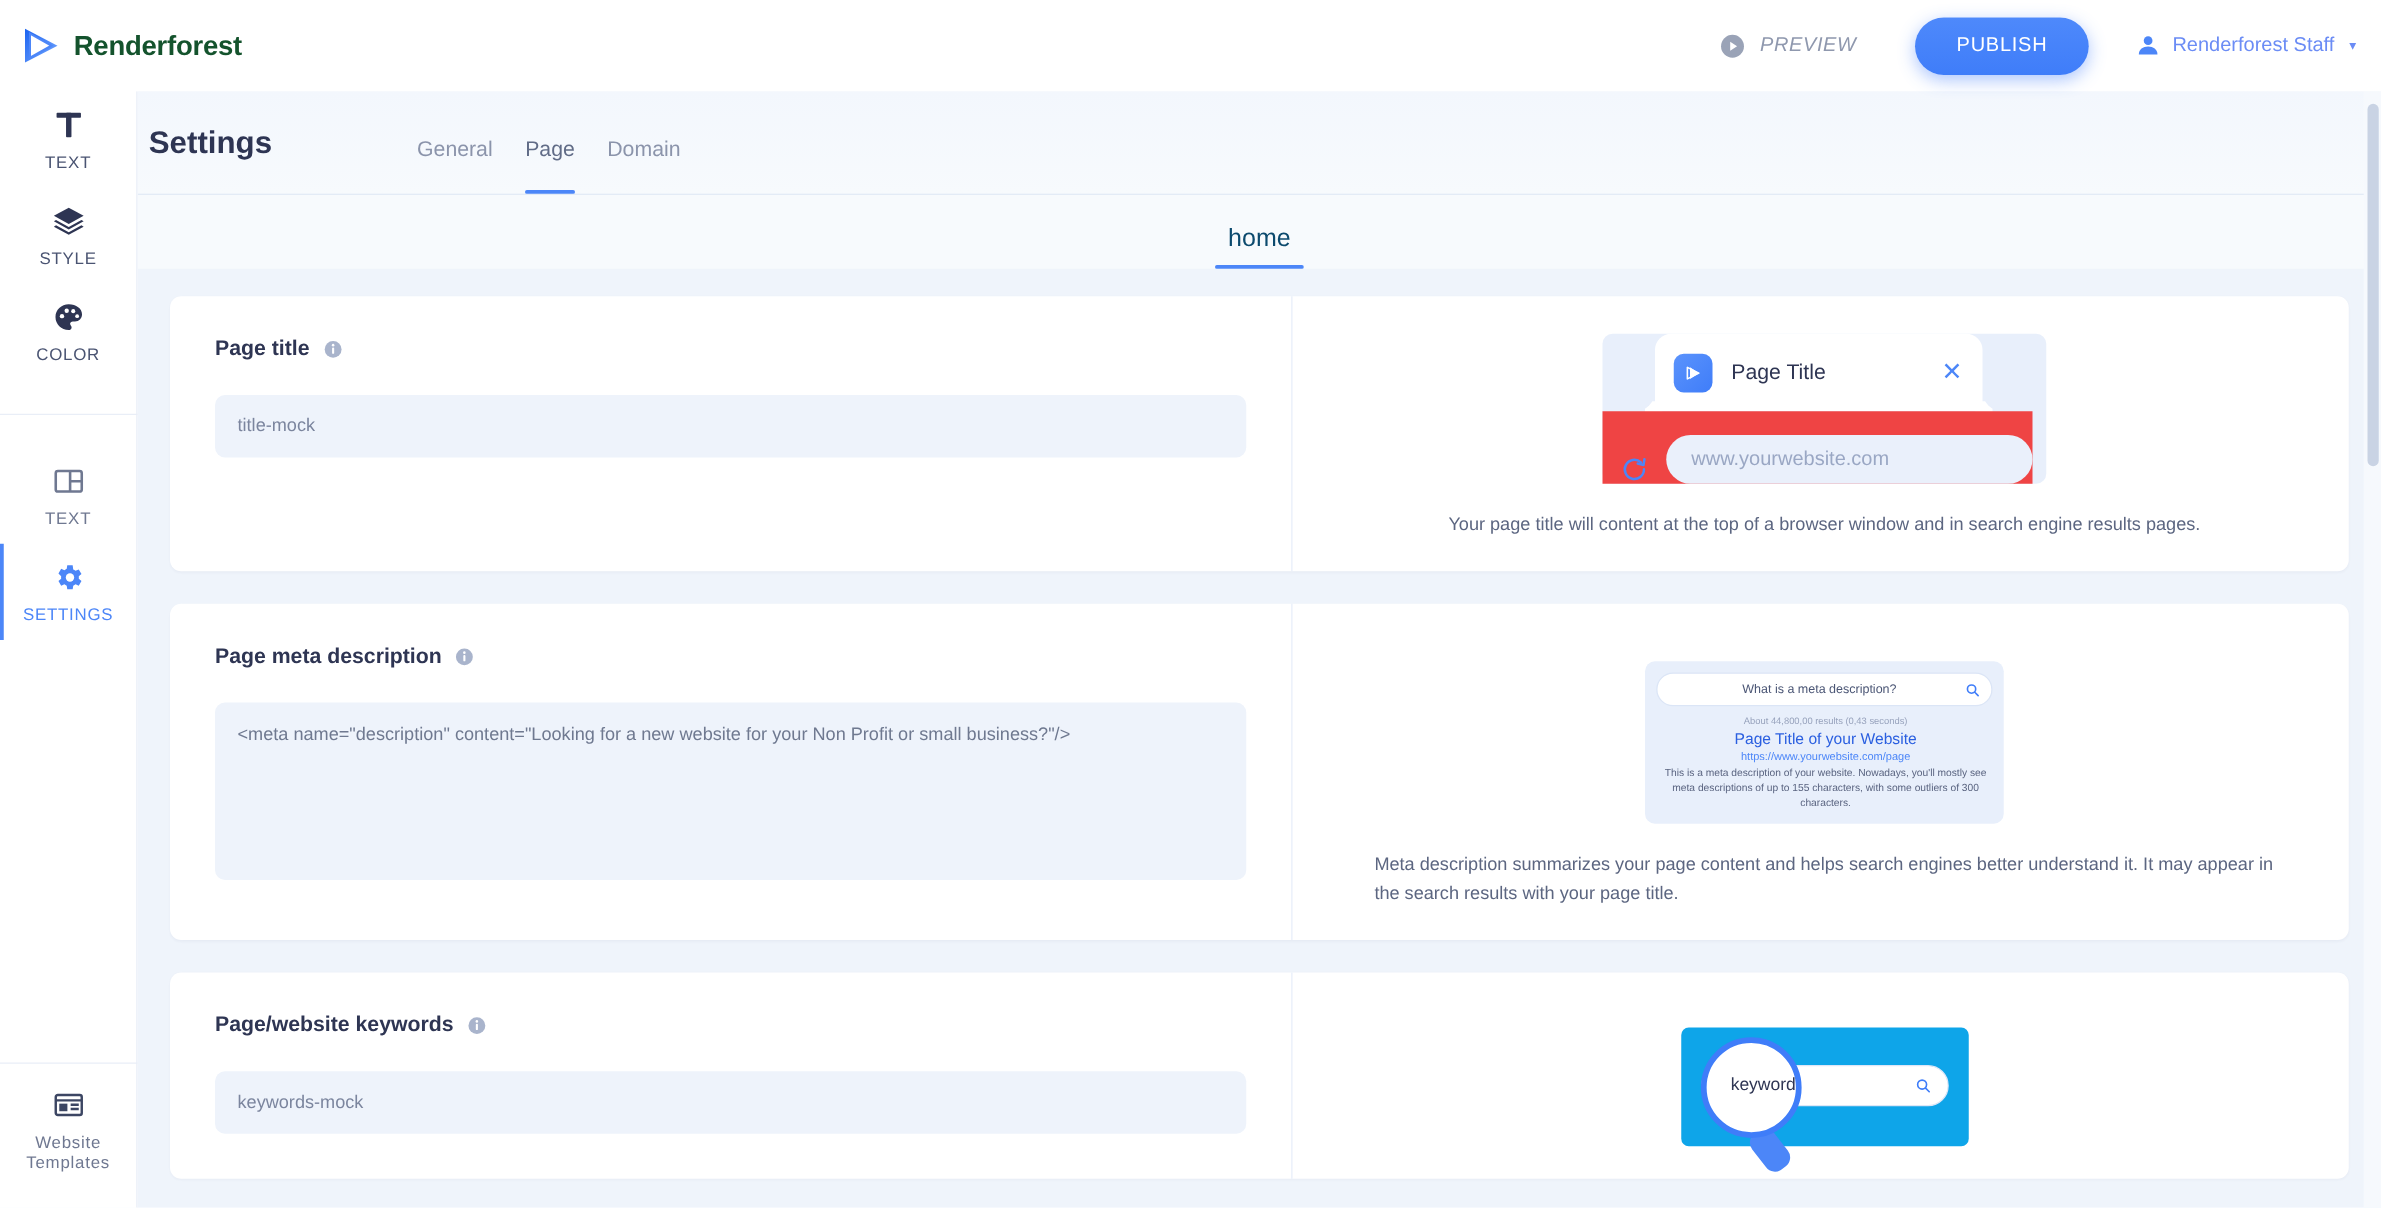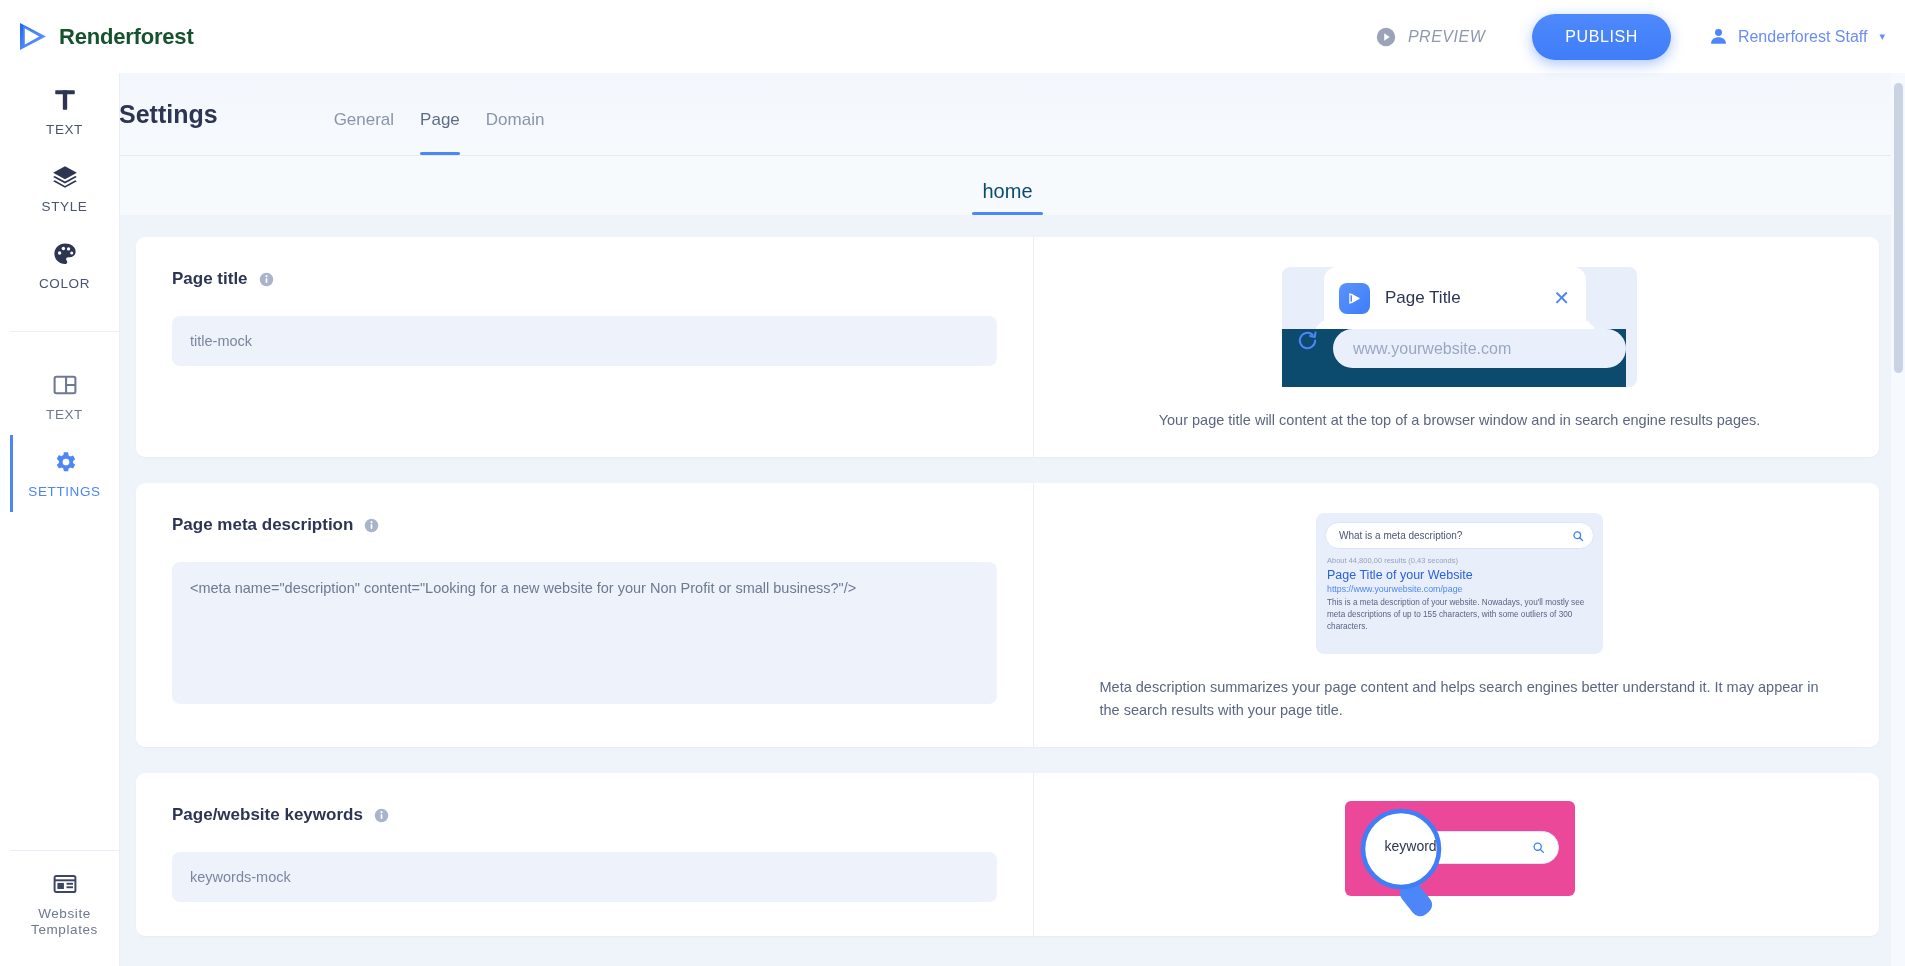--- a/index.html
+++ b/index.html
@@ -52,21 +52,20 @@
   .caret { font-size: 11px; color: #6b8cf5; margin-left: 2px; }
 
   
   .sidebar {
     position: absolute; top: 73px; left: 0;
     width: 110px; height: 893px;
     background: #ffffff;
     border-right: 1px solid #e9eef7;
     display: flex; flex-direction: column; align-items: center;
     z-index: 20;
-    margin-left: 10px;
   }
   .side-item {
     width: 110px; padding: 14px 0 12px 0;
     display: flex; flex-direction: column; align-items: center; gap: 9px;
     cursor: pointer; position: relative;
   }
   .side-item .lbl {
     font-size: 13.5px; letter-spacing: .6px; color: #6f7891; text-align:center;
     line-height: 1.2;
   }
@@ -206,57 +205,58 @@
     background: linear-gradient(135deg,#5b93fc,#3f7df9);
     display:flex; align-items:center; justify-content:center;
     flex: 0 0 auto;
   }
   .tabmock-title {
     font-size: 17px; color: #2e3553; margin-left: 15px; flex: 1;
   }
   .tabmock-close { font-size: 20px; color: #4c86f8; cursor: pointer; line-height: 1; }
   .tabmock-url {
     position: absolute; left: 0; right: 11px; top: 62px; height: 58px;
-    background: #0c4a6e;
-    display: flex; align-items: flex-start; padding-left: 14px;
+    background: #ef4444;
+    display: flex; align-items: flex-end; padding-left: 14px;
   }
   .reload-icon { width: 23px; height: 23px; display:block; }
   .url-pill {
     margin-left: 14px; flex: 1; height: 39px;
     background: #eaf0fb; border-radius: 20px;
     display: flex; align-items: center; padding-left: 20px;
     font-size: 16px; color: #9aa7c4;
   }
 
   
   .serp {
     width: 287px;
     background: #e8effb;
     border-radius: 8px;
-    padding: 9px 9px 22px 9px;
-    margin-top: 4px;
+    padding: 9px 9px 11px 9px;
+    margin-top: 20px;
+    text-align: center;
   }
   .serp-search {
     background: #ffffff; border-radius: 16px;
     height: 27px; display: flex; align-items: center;
     padding: 0 9px 0 13px;
     border: 1px solid #dbe5f6;
   }
   .serp-search-text { font-size: 10px; color: #4b5675; flex: 1; }
   .serp-search-icon { width: 12px; height: 12px; display:block; }
   .serp-stats { font-size: 7.5px; color: #97a2bc; margin: 7px 0 3px 2px; }
   .serp-title { font-size: 12.5px; color: #2a5fe0; font-weight: 500; margin-left: 2px; }
   .serp-url { font-size: 8.8px; color: #4c86f8; margin: 2px 0 3px 2px; }
   .serp-desc { font-size: 8.2px; color: #5a6480; line-height: 1.42; margin-left: 2px; }
 
   
   .kwmock {
     width: 230px; height: 95px;
-    background: #ec4899; border-radius: 6px;
-    position: relative; margin-top: 2px;
+    background: #0ea5e9; border-radius: 6px;
+    position: relative; margin-top: 18px;
   }
   .kw-pill {
     position: absolute; left: 16px; top: 30px;
     width: 198px; height: 33px;
     background: #ffffff; border: 1px solid #dde6f7; border-radius: 17px;
     display: flex; align-items: center; justify-content: flex-end;
     padding-right: 13px;
   }
   .kw-searchicon { width: 13px; height: 13px; display:block; }
   .kw-glass { position: absolute; left: 12px; top: 4px; width: 105px; height: 112px; }

